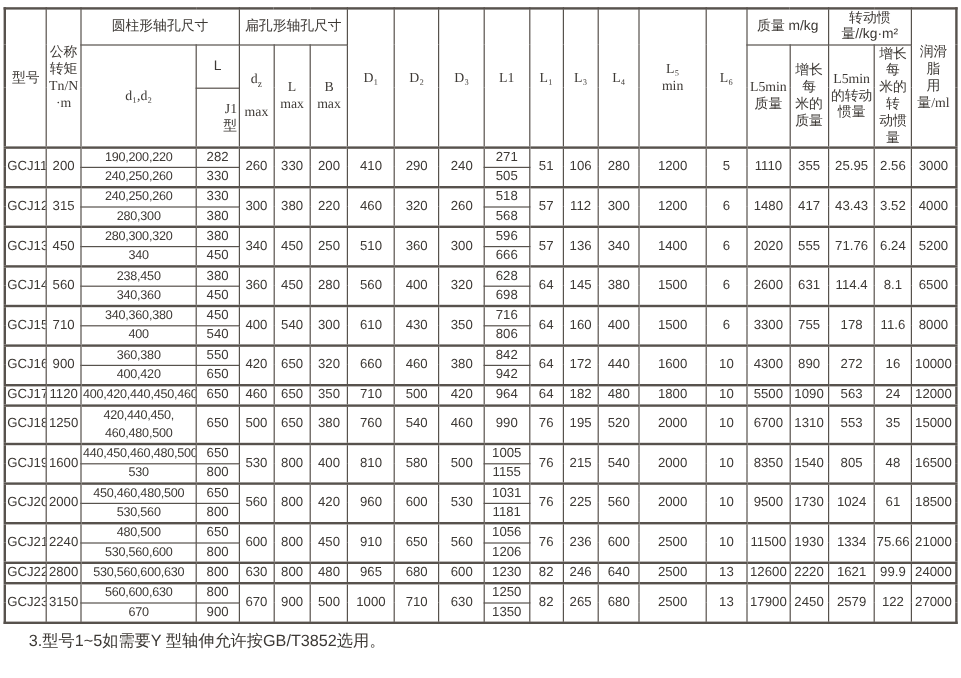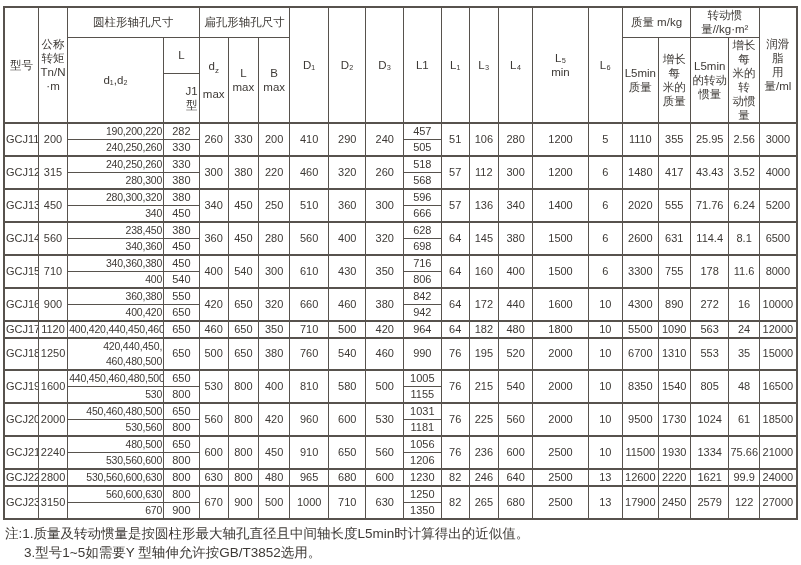--- a/index.html
+++ b/index.html
@@ -30,27 +30,27 @@
   table.spec{border:2px solid var(--line);}
   thead th{
     font-weight:normal;
     font-size:11.5px;
     line-height:14px;
   }
   thead tr.group-row th{height:30px;}
   thead tr.mid-row th{height:24px;}
   thead tr.bot-row th{height:33px;text-align:right;}
   thead tr.bot-row th, thead tr.mid-row th.span2, thead tr.group-row th.span3{border-bottom-width:2px;}
-  thead th.hdr-bottom{border-bottom-width:2px;}
+  thead th.hdr-bottom{border-bottom-width:2px;font-family:Liberation Serif, serif;}
   tbody td{
     font-size:11px;
     line-height:15px;
     height:16px;
   }
-  tbody td.d-cell{font-size:10.5px;letter-spacing:-0.2px;text-align:right;}
+  tbody td.d-cell{font-size:10.5px;letter-spacing:-0.2px;}
   tbody tr.model-first td{border-top-width:2px;}
   sub{font-size:8px;line-height:0;}
   .cline{line-height:14px;}
   .notes{
     margin-top:4px;
     font-size:13.5px;
     line-height:19px;
     color:var(--txt);
     padding-left:2px;
   }
@@ -142,21 +142,21 @@
           <td rowspan="2">GCJ11</td>
           <td rowspan="2">200</td>
           <td class="d-cell">190,200,220</td>
           <td>282</td>
           <td rowspan="2">260</td>
           <td rowspan="2">330</td>
           <td rowspan="2">200</td>
           <td rowspan="2">410</td>
           <td rowspan="2">290</td>
           <td rowspan="2">240</td>
-          <td>457</td>
+          <td>271</td>
           <td rowspan="2">51</td>
           <td rowspan="2">106</td>
           <td rowspan="2">280</td>
           <td rowspan="2">1200</td>
           <td rowspan="2">5</td>
           <td rowspan="2">1110</td>
           <td rowspan="2">355</td>
           <td rowspan="2">25.95</td>
           <td rowspan="2">2.56</td>
           <td rowspan="2">3000</td>
@@ -485,17 +485,16 @@
         </tr>
         <tr>
           <td class="d-cell">670</td>
           <td>900</td>
           <td>1350</td>
         </tr>
       </tbody>
   </table>
 
   <div class="notes">
-    <div class="note-line"><span>注:1.质量及转动惯量是按圆柱形最大轴孔直径且中间轴长度L5min时计算得出的近似值。</span><sub></sub><span></span></div>
     <div class="note-line indent"><span>3.型号1~5如需要Y 型轴伸允许按GB/T3852选用。</span><sub></sub><span></span></div>
 
   </div>
 </div>
 
 </body></html>

